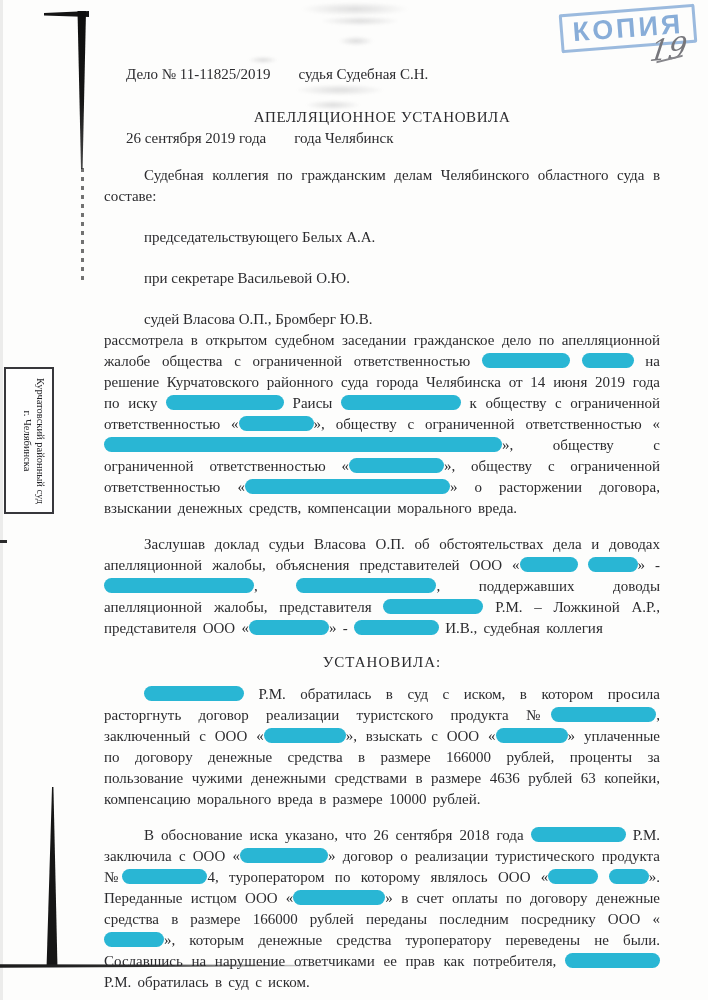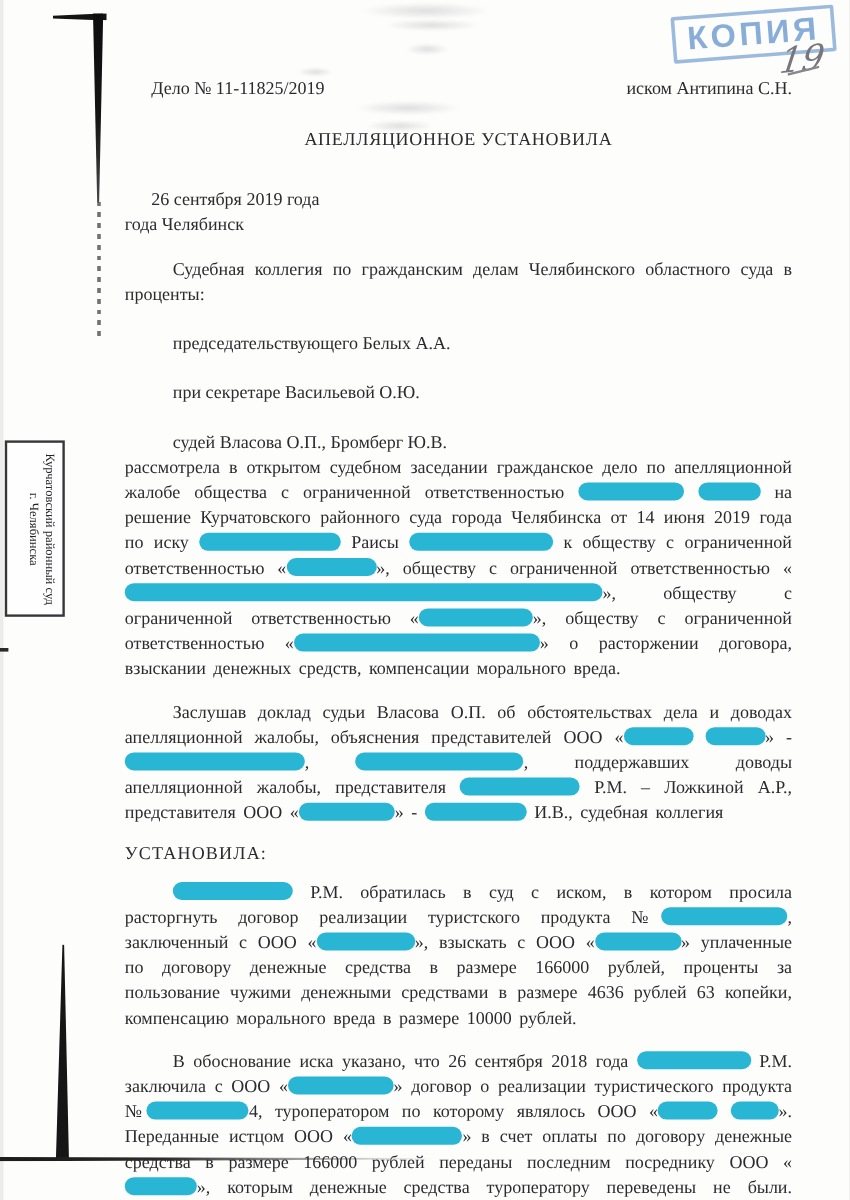--- a/index.html
+++ b/index.html
@@ -42,29 +42,29 @@
     background:#86868b;transform:rotate(-8deg);}
   
   .side-stamp{position:absolute;left:4px;top:367px;width:46px;height:143px;
     border:2px solid #37373b;background:rgba(255,255,255,.6);}
   .side-stamp-inner{position:absolute;left:-49px;top:49px;width:144px;height:46px;
     transform:rotate(90deg);text-align:center;font-size:10.5px;line-height:13px;
     color:#232327;padding-top:5px;box-sizing:border-box;}
   
   .content{position:absolute;left:104px;top:64px;width:556px;
     font-size:15px;line-height:21px;text-align:left;}
-  .row{display:flex;justify-content:space-between;}
+  .row{display:flex;justify-content:flex-start;gap:28px;}
   .ml{margin-left:22px;}
   .doc-title{text-align:center;margin-top:22px;letter-spacing:.6px;}
-  .date-row{margin-top:29px;flex-direction:column;}
+  .date-row{margin-top:0;}
   #body-container{margin-top:16px;}
   p.body-p{margin:0;text-align:justify;word-spacing:2.5px;}
   p.body-p.indent{text-indent:40px;}
   .body-line{margin-left:40px;margin-top:20px;}
-  .center-heading{margin:13px 0 11px;letter-spacing:1px;word-spacing:normal;}
+  .center-heading{text-align:center;margin:13px 0 11px;letter-spacing:1px;word-spacing:normal;}
   .gap{height:15px;}
   .redact{display:inline-block;height:15px;border-radius:8px;
     background:var(--redact,#29b6d4);vertical-align:-2px;}
 </style>
 </head>
 <body>
 
 <div class="page">
 
   <div class="edge-shade"></div>
@@ -87,29 +87,29 @@
   <div class="side-stamp">
     <div class="side-stamp-inner">
       <div>Курчатовский районный суд</div>
       <div>г. Челябинска</div>
     </div>
   </div>
 
   <div class="content">
     <div class="row">
       <span class="ml">Дело № 11-11825/2019</span>
-      <span>иском Антипина С.Н.</span>
+      <span>судья Судебная С.Н.</span>
     </div>
     <div class="doc-title">АПЕЛЛЯЦИОННОЕ УСТАНОВИЛА</div>
     <div class="row date-row">
       <span class="ml">26 сентября 2019 года</span>
       <span>года Челябинск</span>
     </div>
     <div id="body-container">
-        <p class="body-p indent">Судебная коллегия по гражданским делам Челябинского областного суда в проценты:</p>
+        <p class="body-p indent">Судебная коллегия по гражданским делам Челябинского областного суда в составе:</p>
         <div class="body-line">председательствующего Белых А.А.</div>
         <div class="body-line">при секретаре Васильевой О.Ю.</div>
         <div class="body-line">судей Власова О.П., Бромберг Ю.В.</div>
         <p class="body-p">рассмотрела в открытом судебном заседании гражданское дело по апелляционной жалобе общества с ограниченной ответственностью <span class="redact" style="width: 88px;"></span> <span class="redact" style="width: 52px;"></span> на решение Курчатовского районного суда города Челябинска от 14 июня 2019 года по иску <span class="redact" style="width: 118px;"></span> Раисы <span class="redact" style="width: 120px;"></span> к обществу с ограниченной ответственностью «<span class="redact" style="width: 75px;"></span>», обществу с ограниченной ответственностью «<span class="redact" style="width: 398px;"></span>», обществу с ограниченной ответственностью «<span class="redact" style="width: 95px;"></span>», обществу с ограниченной ответственностью «<span class="redact" style="width: 205px;"></span>» о расторжении договора, взыскании денежных средств, компенсации морального вреда.</p>
         <div class="gap"></div>
         <p class="body-p indent">Заслушав доклад судьи Власова О.П. об обстоятельствах дела и доводах апелляционной жалобы, объяснения представителей ООО «<span class="redact" style="width: 58px;"></span> <span class="redact" style="width: 50px;"></span>» - <span class="redact" style="width: 150px;"></span>, <span class="redact" style="width: 140px;"></span>, поддержавших доводы апелляционной жалобы, представителя <span class="redact" style="width: 100px;"></span> Р.М. – Ложкиной А.Р., представителя ООО «<span class="redact" style="width: 80px;"></span>» - <span class="redact" style="width: 85px;"></span> И.В., судебная коллегия</p>
         <div class="center-heading">УСТАНОВИЛА:</div>
         <p class="body-p indent"><span class="redact" style="width: 100px;"></span> Р.М. обратилась в суд с иском, в котором просила расторгнуть договор реализации туристского продукта №<span class="redact" style="width: 105px;"></span>, заключенный с ООО «<span class="redact" style="width: 82px;"></span>», взыскать с ООО «<span class="redact" style="width: 72px;"></span>» уплаченные по договору денежные средства в размере 166000 рублей, проценты за пользование чужими денежными средствами в размере 4636 рублей 63 копейки, компенсацию морального вреда в размере 10000 рублей.</p>
         <div class="gap"></div>
         <p class="body-p indent">В обоснование иска указано, что 26 сентября 2018 года <span class="redact" style="width: 95px;"></span> Р.М. заключила с ООО «<span class="redact" style="width: 88px;"></span>» договор о реализации туристического продукта №<span class="redact" style="width: 85px;"></span>4, туроператором по которому являлось ООО «<span class="redact" style="width: 50px;"></span> <span class="redact" style="width: 40px;"></span>». Переданные истцом ООО «<span class="redact" style="width: 92px;"></span>» в счет оплаты по договору денежные средства в размере 166000 рублей переданы последним посреднику ООО «<span class="redact" style="width: 60px;"></span>», которым денежные средства туроператору переведены не были. Сославшись на нарушение ответчиками ее прав как потребителя, <span class="redact" style="width: 95px;"></span> Р.М. обратилась в суд с иском.</p>

